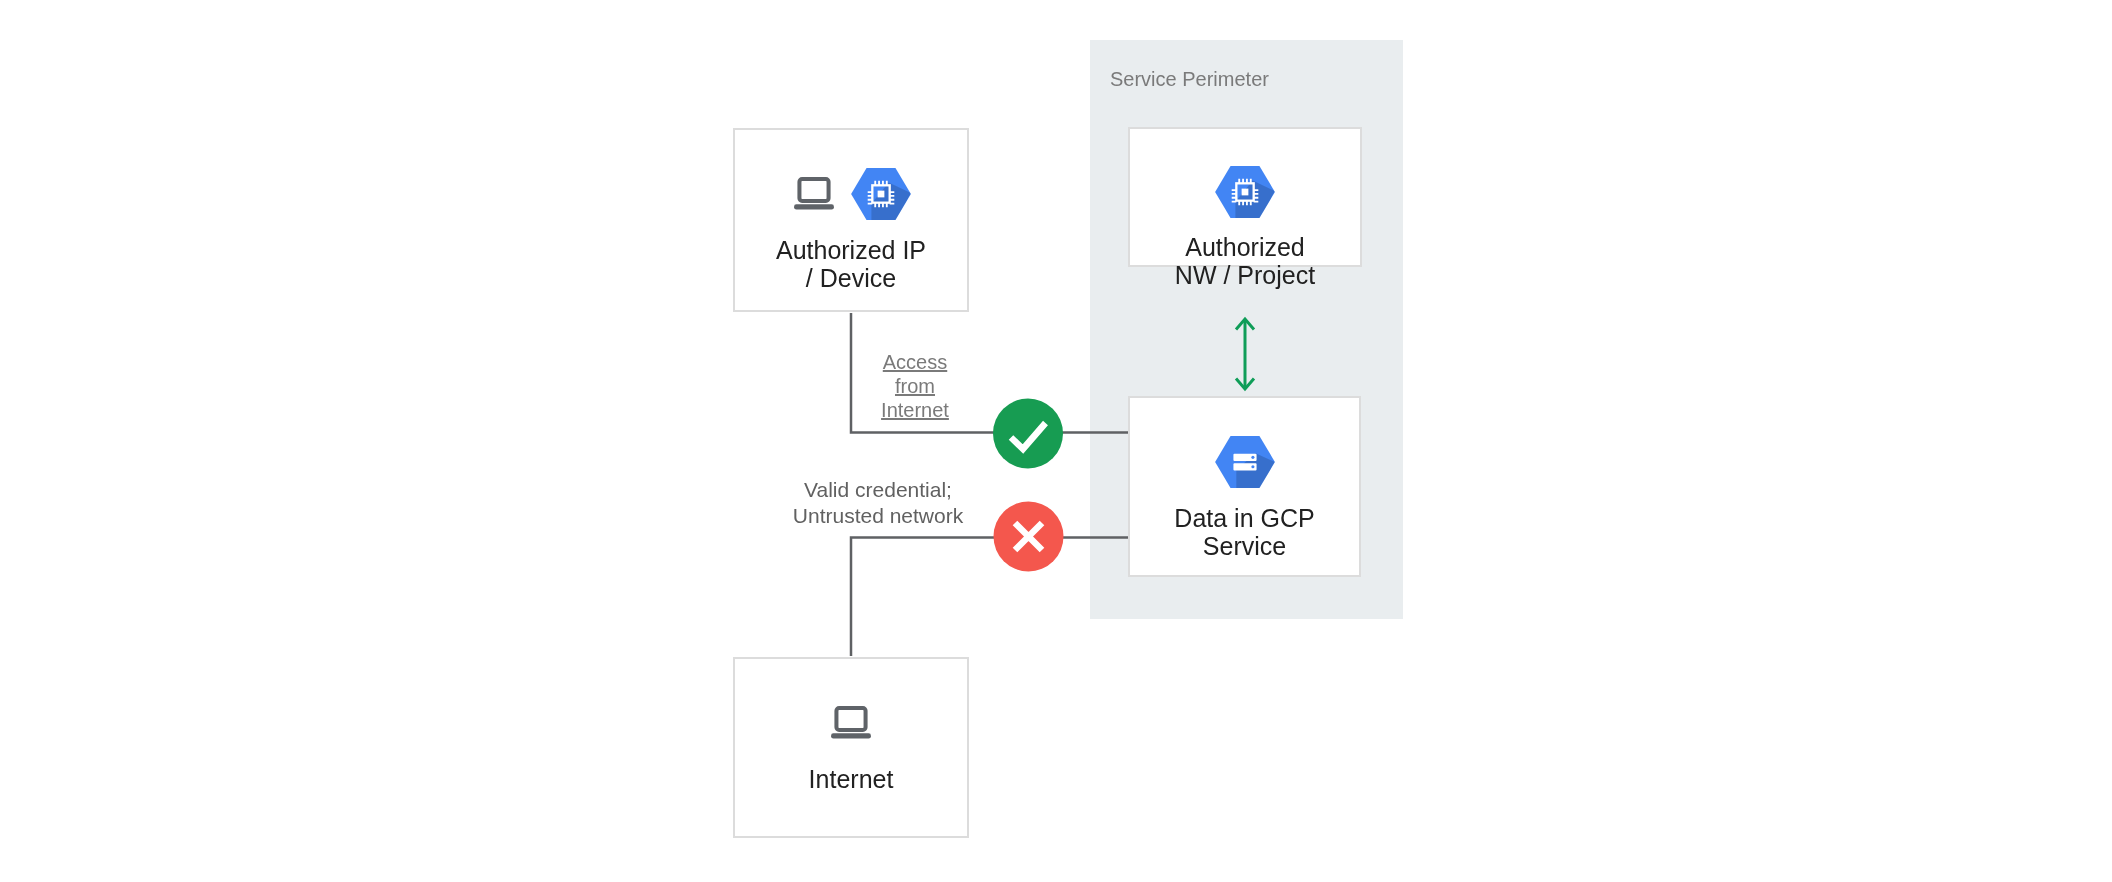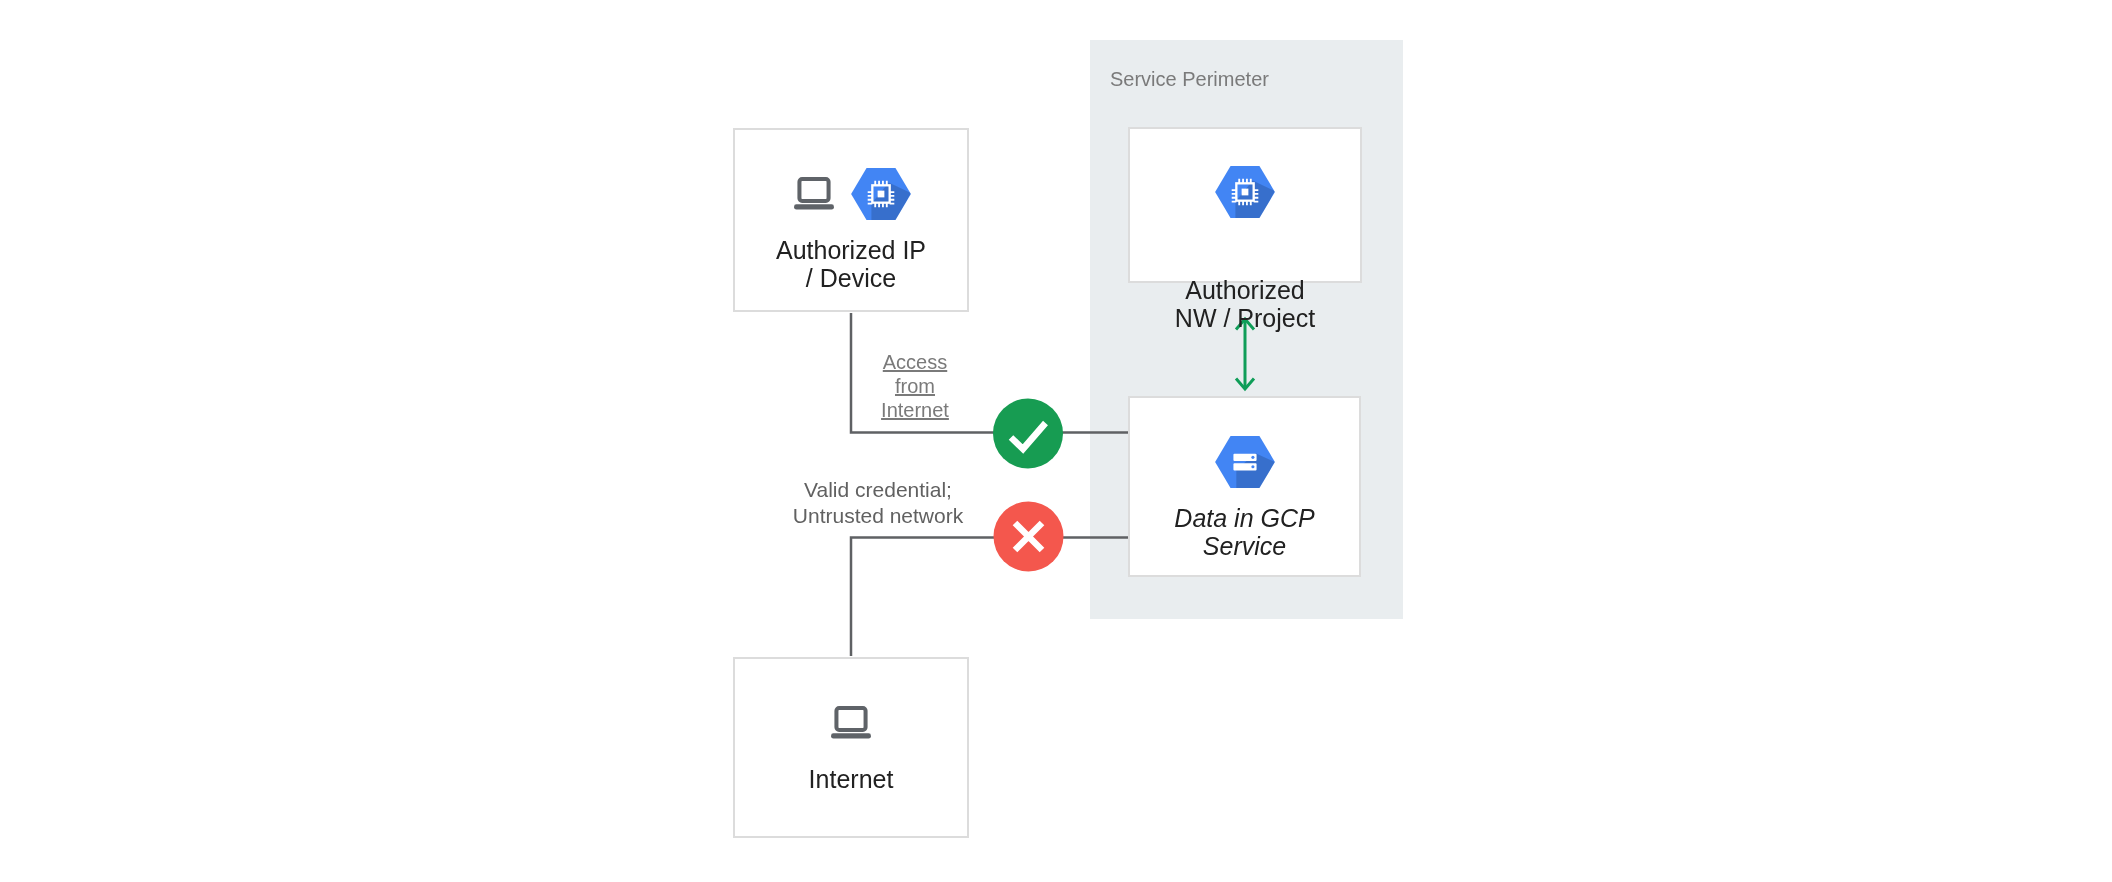--- a/index.html
+++ b/index.html
@@ -86,21 +86,21 @@
             <path d="M18.2 26 H23 M18.2 30 H23 M18.2 34 H23 M18.2 38 H23"></path>
             <path d="M41 26 H45.8 M41 30 H45.8 M41 34 H45.8 M41 38 H45.8"></path>
           </g>
         </g>
       </svg>
     </div>
     <div class="node-label" style="color: rgb(33, 33, 33);">Authorized IP
 / Device</div>
   </div>
 
-  <div class="node" style="left:1128px;top:127px;width:234px;height:156px;gap:43px;">
+  <div class="node" style="left:1128px;top:127px;width:234px;height:140px;">
     <div class="icon-row">
       <svg width="62" height="54" viewBox="0 0 64 56">
         <defs>
             <clipPath id="hexClipB">
               <polygon points="1,28 17,1 47,1 63,28 47,55 17,55"></polygon>
             </clipPath>
           </defs>
         <polygon points="1,28 17,1 47,1 63,28 47,55 17,55" fill="#4285F4"></polygon>
         <polygon points="40,16 63,27 48,55 22,55 22,38" fill="#000000" fill-opacity="0.16" clip-path="url(#hexClipB)"></polygon>
         <g>
@@ -130,21 +130,21 @@
         <polygon points="1,28 17,1 47,1 63,28 47,55 17,55" fill="#4285F4"></polygon>
         <polygon points="43,19 63,28 48,55 23,55 23,36" fill="#000000" fill-opacity="0.16" clip-path="url(#hexClipC)"></polygon>
         <g>
           <rect x="20" y="19.5" width="24" height="7.5" rx="1" fill="#ffffff"></rect>
           <rect x="20" y="29.2" width="24" height="7.5" rx="1" fill="#ffffff"></rect>
           <circle cx="40.2" cy="23.2" r="1.6" fill="#4285F4"></circle>
           <circle cx="40.2" cy="33" r="1.6" fill="#4285F4"></circle>
         </g>
       </svg>
     </div>
-    <div class="node-label" style="color: rgb(33, 33, 33); font-style: italic;">Data in GCP
+    <div class="node-label" style="color: rgb(33, 33, 33);">Data in GCP
 Service</div>
   </div>
 
   <div class="node" style="left:733px;top:657px;width:236px;height:181px;">
     <div class="icon-row">
       <svg width="46" height="40" viewBox="0 0 24 20">
         <rect x="4.4" y="2.2" width="15.2" height="11.4" rx="1.4" fill="none" stroke-width="2.1" stroke="#5F6368"></rect>
         <rect x="1.6" y="15.4" width="20.8" height="2.7" rx="1.2" fill="#5F6368"></rect>
       </svg>
     </div>

